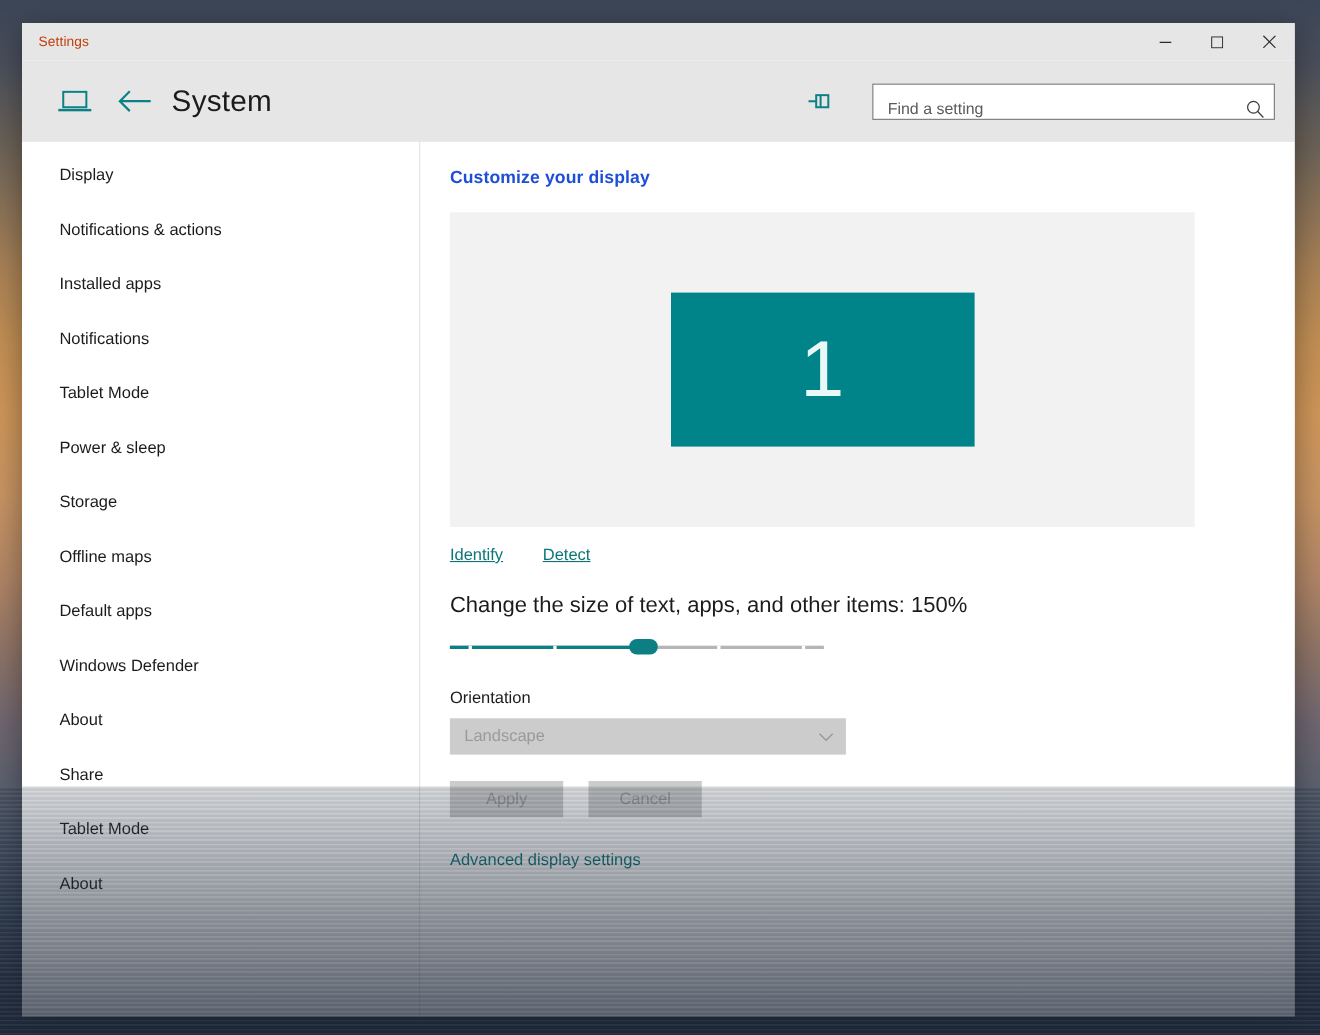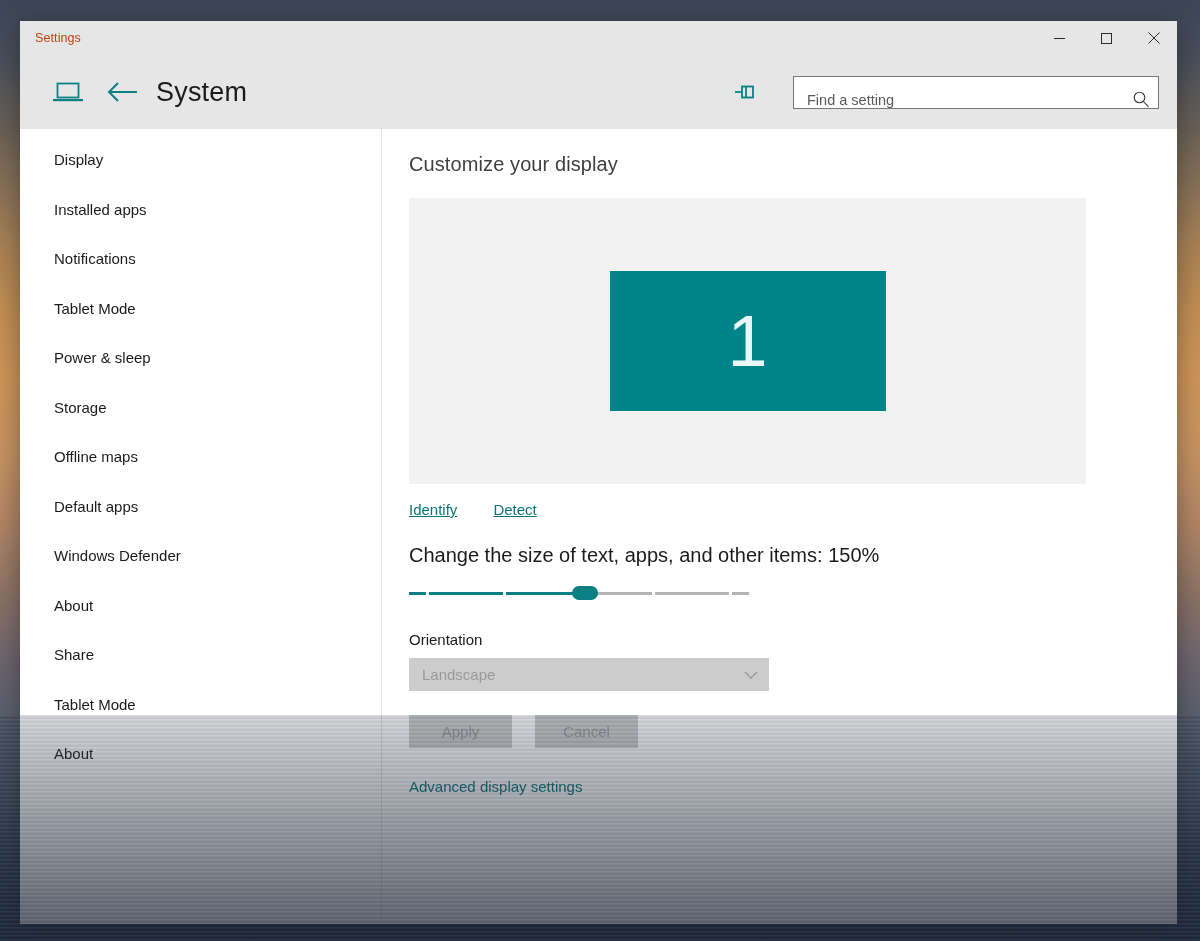--- a/index.html
+++ b/index.html
@@ -164,23 +164,23 @@
     cursor: default;
   }
 
   
   .content {
     flex: 1;
     padding: 24px 0 0 27px;
     min-width: 0;
   }
   .page-title {
-    font-size: 20px;
-    font-weight: 400;
-    color: #404040;
+    font-size: 16px;
+    font-weight: 700;
+    color: #1d4ed8;
     letter-spacing: 0.1px;
     margin-bottom: 22px;
   }
   .monitor-preview {
     width: 677px;
     height: 286px;
     background: #f2f2f2;
     display: flex;
     align-items: center;
     justify-content: center;
@@ -377,20 +377,23 @@
       </div>
     </div>
 
     <div class="body">
 
       <div class="sidebar">
         <div class="nav-item">
             <span>Display</span>
           </div>
         <div class="nav-item">
+            <span>Notifications &amp; actions</span>
+          </div>
+        <div class="nav-item">
             <span>Installed apps</span>
           </div>
         <div class="nav-item">
             <span>Notifications</span>
           </div>
         <div class="nav-item">
             <span>Tablet Mode</span>
           </div>
         <div class="nav-item">
             <span>Power &amp; sleep</span>

